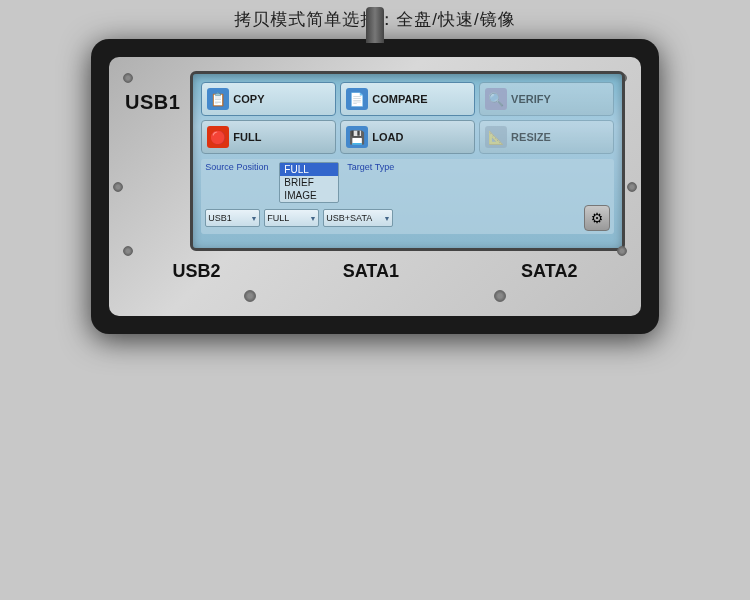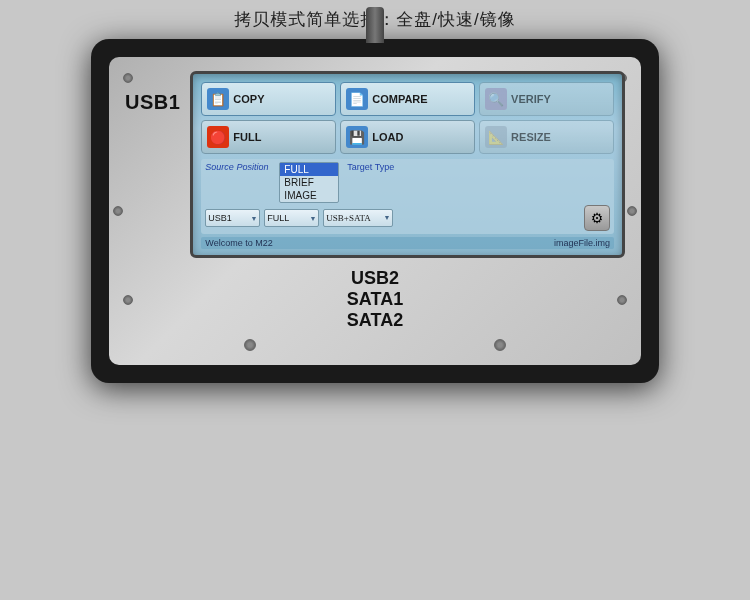--- a/index.html
+++ b/index.html
@@ -186,21 +186,20 @@
       flex-direction: row;
       gap: 4px;
       margin-bottom: 2px;
       align-items: flex-start;
     }
 
     .source-pos-label {
       font-size: 9px;
       color: #2244aa;
       min-width: 70px;
-      font-style: italic;
     }
 
     .dropdown-popup {
       background: #c8dde8;
       border: 1px solid #7799aa;
       border-radius: 2px;
       font-size: 10px;
       margin-left: 0;
       min-width: 60px;
     }
@@ -269,23 +268,23 @@
       font-size: 9px;
       color: #223355;
       display: flex;
       justify-content: space-between;
       margin-top: 3px;
     }
 
     
     .port-labels {
       display: flex;
-      flex-direction: column;
       justify-content: space-around;
       padding: 10px 0 4px 0;
+      gap: 27px;
     }
 
     .port-label {
       font-size: 18px;
       font-weight: bold;
       color: #111;
       text-align: center;
     }
 
     
@@ -378,34 +377,30 @@
           </div>
           <div class="dropdowns-row">
             <div class="mini-select">
               <span>USB1</span>
               <span class="mini-select-arrow">▼</span>
             </div>
             <div class="mini-select">
               <span>FULL</span>
               <span class="mini-select-arrow">▼</span>
             </div>
-            <div class="mini-select" style="min-width:70px;font-family:Liberation Serif, serif;">
+            <div class="mini-select" style="min-width:70px;">
               <span>USB+SATA</span>
               <span class="mini-select-arrow">▼</span>
             </div>
             <div class="settings-icon-btn">
               <span>⚙</span>
             </div>
           </div>
         </div>
 
-        <div class="status-bar">
-          <span>Welcome to M22</span>
-          <span>imageFile.img</span>
-        </div>
       </div>
     </div>
 
     <div class="port-labels">
       <span class="port-label">USB2</span>
       <span class="port-label">SATA1</span>
       <span class="port-label">SATA2</span>
     </div>
 
     <div class="bottom-screws">

